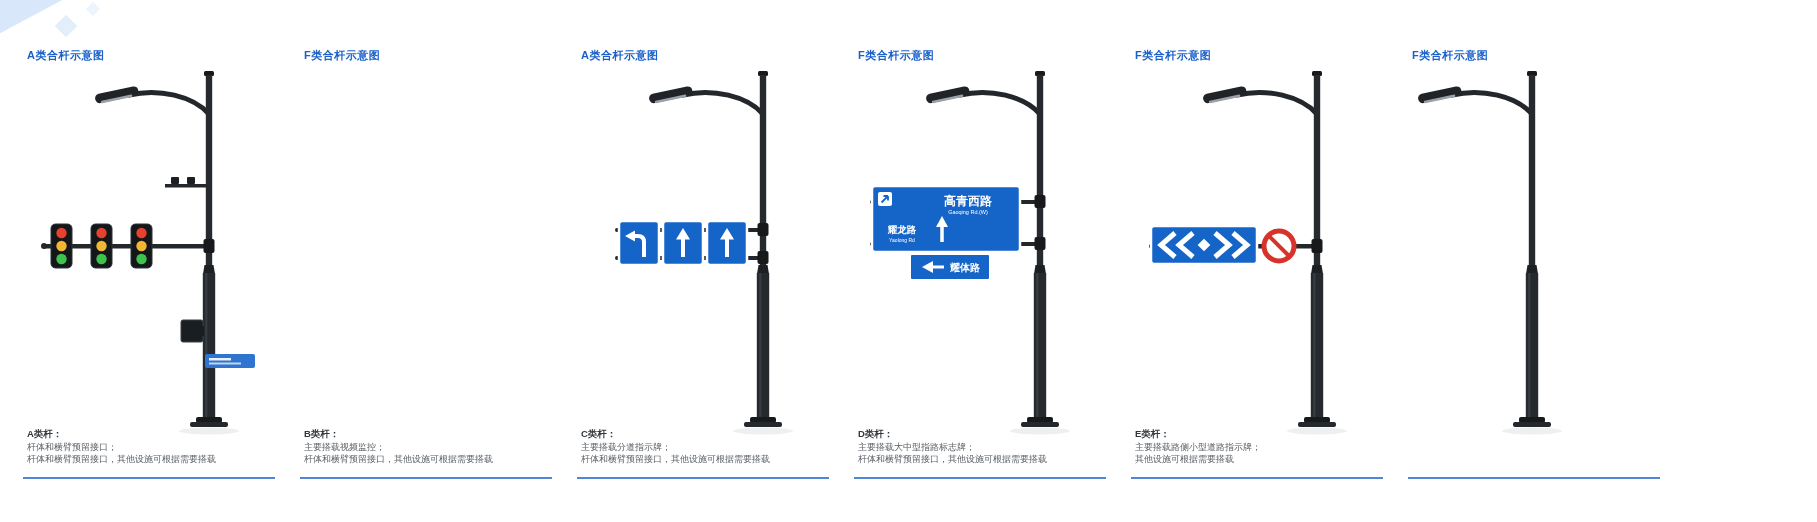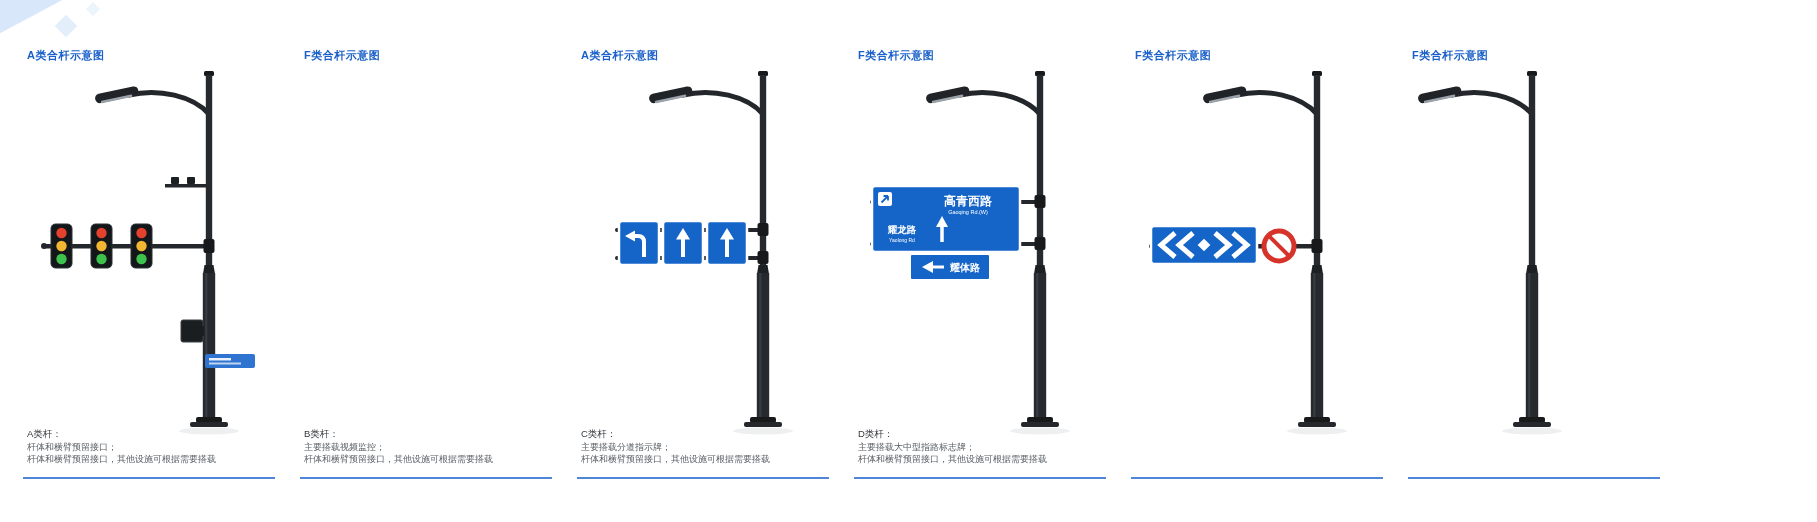--- a/index.html
+++ b/index.html
@@ -8,21 +8,21 @@
   .deco{position:absolute;}
   .deco-1{left:-20px;top:-18px;width:96px;height:34px;background:#d8e7f9;transform:rotate(-28deg);}
   .deco-2{left:58px;top:18px;width:16px;height:16px;background:#e3eefb;transform:rotate(45deg);}
   .deco-3{left:88px;top:4px;width:10px;height:10px;background:#ecf4fc;transform:rotate(45deg);}
   .panels{position:absolute;left:19px;top:0;display:flex;}
   .panel{position:relative;width:277px;height:522px;flex:0 0 277px;}
   .panel-title{position:absolute;top:48px;left:8px;margin:0;font-size:11px;font-weight:700;color:#1b61c9;letter-spacing:0.5px;}
   .pole-wrap{position:absolute;top:58px;left:0;width:300px;height:390px;}
   .panel-f .pole-wrap{left:-62px;}
   .caption{position:absolute;left:8px;top:428px;font-size:9px;color:#5a6066;line-height:12.5px;white-space:nowrap;}
-  .cap-label{font-weight:400;color:#33383d;font-size:9.5px;}
+  .cap-label{font-weight:700;color:#33383d;font-size:9.5px;}
   .underline{position:absolute;left:4px;top:477px;width:252px;height:2px;background:#4f86d8;}
   svg text{font-family:"Liberation Sans","DejaVu Sans",sans-serif;}
 </style>
 </head>
 <body>
 
 <svg width="0" height="0" style="position:absolute" aria-hidden="true">
   <defs>
     <g id="pole-base">
       <path d="M190 56 C 174 38, 140 30, 110 37" fill="none" stroke="#23262a" stroke-width="5" stroke-linecap="round"></path>
@@ -204,20 +204,25 @@
             <rect x="48.5" y="14.5" width="9" height="9" transform="rotate(45 53 19)" fill="#ffffff"></rect>
             <path d="M64 7 L78 19 L64 31" fill="none" stroke="#ffffff" stroke-width="5"></path>
             <path d="M82 7 L96 19 L82 31" fill="none" stroke="#ffffff" stroke-width="5"></path>
           </g>
           <g>
             <circle cx="152" cy="188" r="15" fill="#ffffff" stroke="#d6332a" stroke-width="5"></circle>
             <line x1="141" y1="177" x2="163" y2="199" stroke="#d6332a" stroke-width="4"></line>
           </g>
         </svg>
       </div>
+      <div class="caption">
+        <div class="cap-label">E类杆：</div>
+        <div class="cap-line">主要搭载路侧小型道路指示牌；</div>
+        <div class="cap-line">其他设施可根据需要搭载</div>
+      </div>
       <div class="underline"></div>
     </section>
 
     <section class="panel panel-f">
       <h3 class="panel-title">F类合杆示意图</h3>
       <div class="pole-wrap">
         <svg viewBox="0 0 300 390" width="300" height="390">
           <use href="#pole-base"></use>
         </svg>
       </div>

